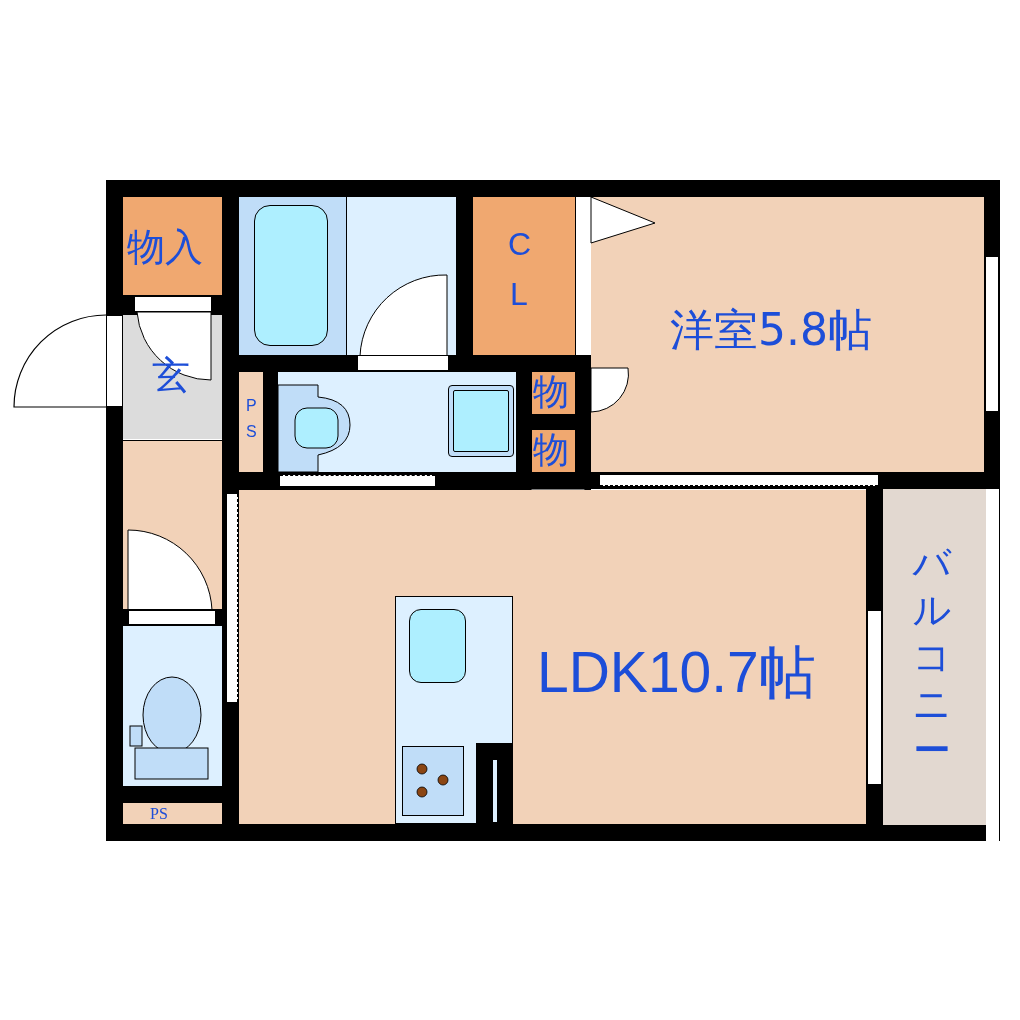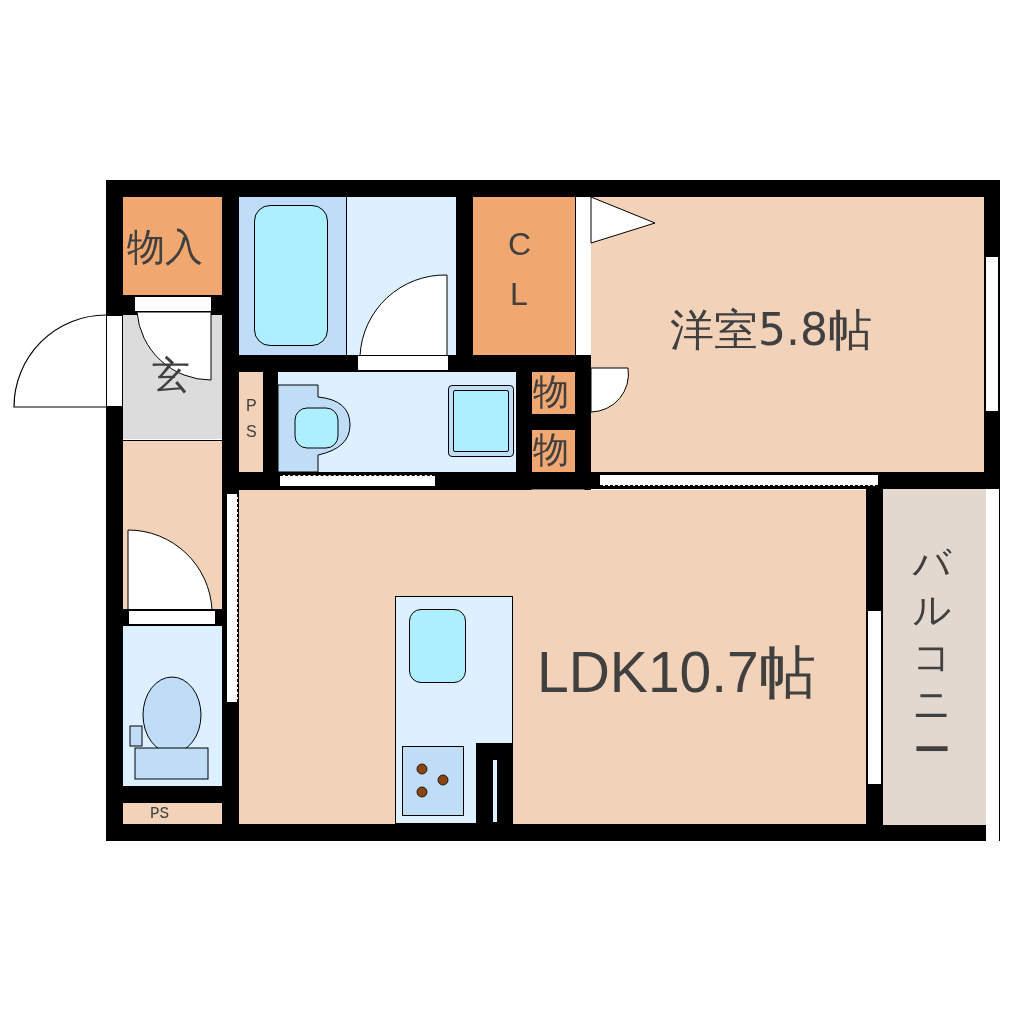--- a/index.html
+++ b/index.html
@@ -1,20 +1,20 @@
 <!DOCTYPE html>
 <html><head>
 <meta charset="utf-8">
 <style>
   html,body{margin:0;padding:0;background:#fff;}
   body{width:1020px;height:1020px;position:relative;overflow:hidden;font-family:"Liberation Sans","DejaVu Sans",sans-serif;}
   .abs{position:absolute;box-sizing:border-box;}
   .wall{background:#000;}
   .room{position:absolute;box-sizing:border-box;}
-  .lbl{position:absolute;color:#404040;font-family:"DejaVu Sans","Liberation Sans",sans-serif;white-space:nowrap;line-height:1;}
+  .lbl{position:absolute;color:#1d4ed8;font-family:"DejaVu Sans","Liberation Sans",sans-serif;white-space:nowrap;line-height:1;}
   .fix{position:absolute;box-sizing:border-box;border:1.5px solid #000;}
   .win{position:absolute;box-sizing:border-box;background:#fff;border:1px solid #000;}
   svg{position:absolute;overflow:visible;}
 </style>
 </head>
 <body>
 
 <div class="abs wall" style="left:106px;top:180px;width:894px;height:17px;"></div>
 <div class="abs wall" style="left:106px;top:180px;width:17px;height:660px;"></div>
 <div class="abs wall" style="left:106px;top:824px;width:888px;height:17px;"></div>
@@ -42,21 +42,21 @@
 <div class="abs" style="left:129px;top:610px;width:86px;height:15px;background:#fff;border-top:1px solid #000;border-bottom:1px solid #000;"></div>
 
 <div class="room" style="left:123px;top:626px;width:99px;height:160px;background:#DDF0FF;"></div>
 <svg style="left:0;top:0;" width="1020" height="1020">
   <ellipse cx="172" cy="715" rx="29" ry="38" fill="#C0DDF8" stroke="#000" stroke-width="1"></ellipse>
   <rect x="135" y="748" width="73" height="31" fill="#C0DDF8" stroke="#000" stroke-width="1"></rect>
   <rect x="130" y="726" width="12" height="20" fill="#C0DDF8" stroke="#000" stroke-width="1"></rect>
 </svg>
 <div class="abs wall" style="left:123px;top:786px;width:99px;height:17px;"></div>
 <div class="room" style="left:123px;top:803px;width:99px;height:21px;background:#F2D2B8;"></div>
-<div class="lbl" style="left:150px;top:806px;font-size:16px;font-family:Liberation Mono, monospace;">PS</div>
+<div class="lbl" style="left:150px;top:806px;font-size:16px;font-family:Liberation Serif, serif;">PS</div>
 
 <div class="abs wall" style="left:222px;top:490px;width:17px;height:336px;"></div>
 <div class="abs" style="left:226px;top:494px;width:12px;height:208px;background:#fff;border-left:1px solid #000;border-right:1px dashed #000;"></div>
 
 <div class="room" style="left:239px;top:197px;width:217px;height:158px;background:#DDF0FF;"></div>
 <div class="abs" style="left:239px;top:197px;width:108px;height:158px;background:#C0DDF8;border-right:1px solid #000;"></div>
 <div class="fix" style="left:254px;top:205px;width:74px;height:141px;background:#AEEFFF;border-radius:16px;border-width:1px;"></div>
 <svg style="left:0;top:0;" width="1020" height="1020">
   <path d="M447 275 A 85 85 0 0 0 360 356 L 447 356 Z" fill="#fff" stroke="#000" stroke-width="1"></path>
 </svg>

